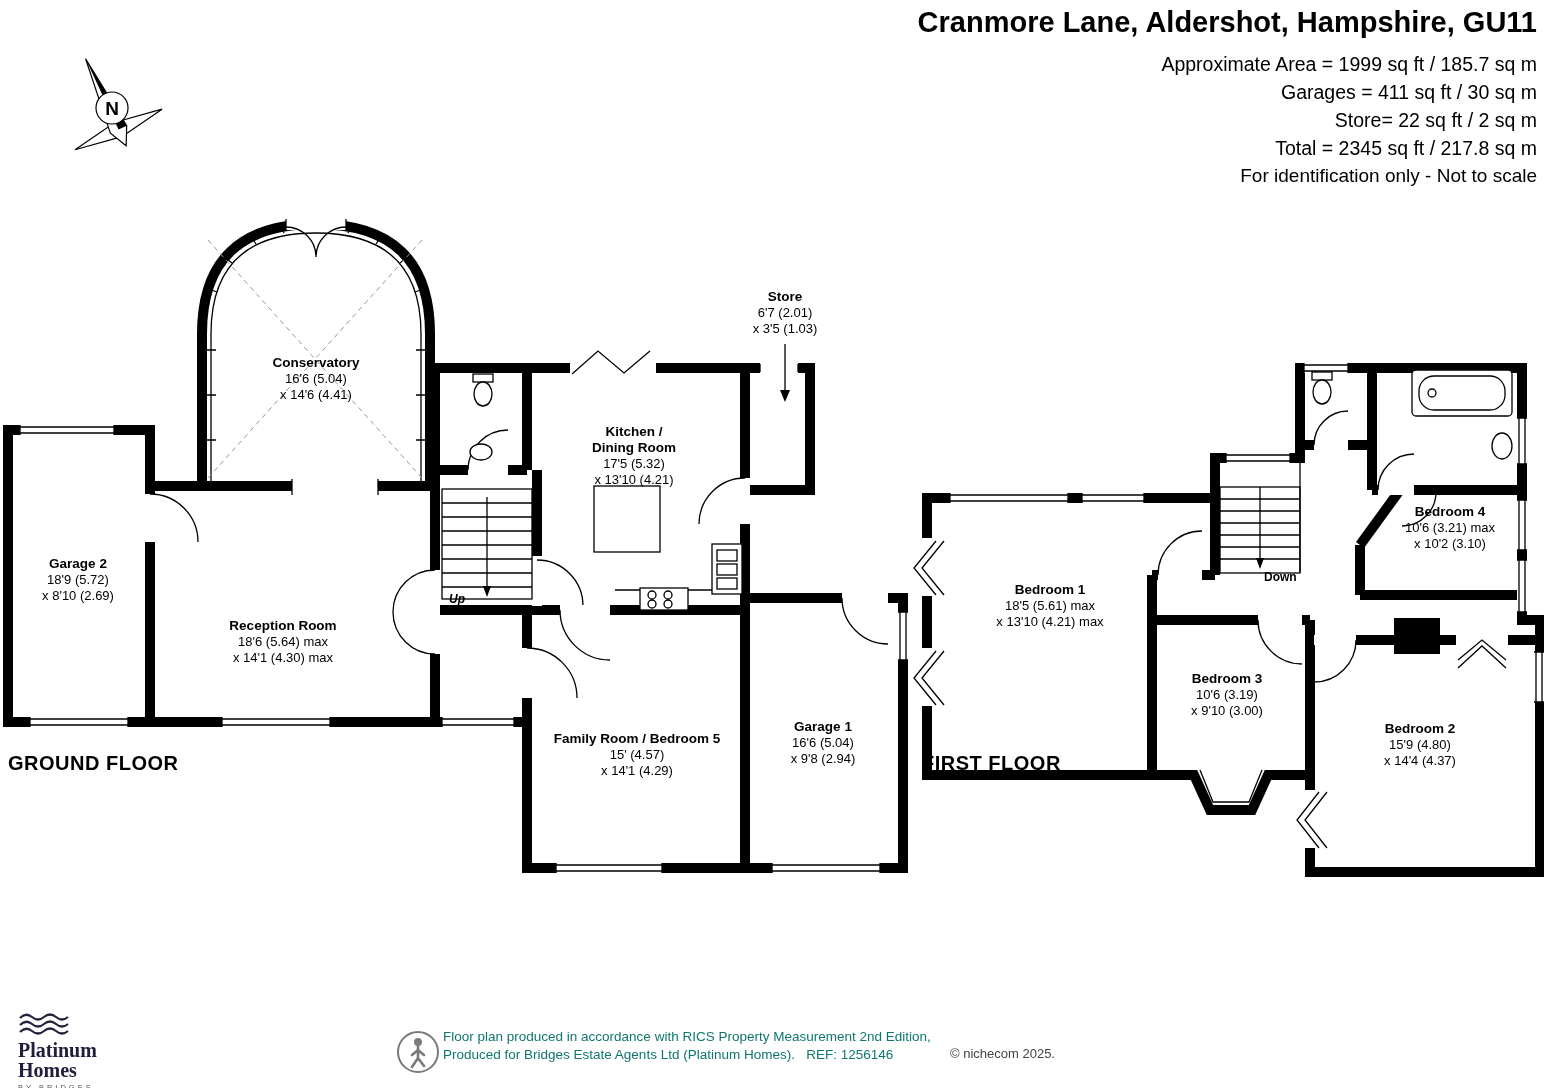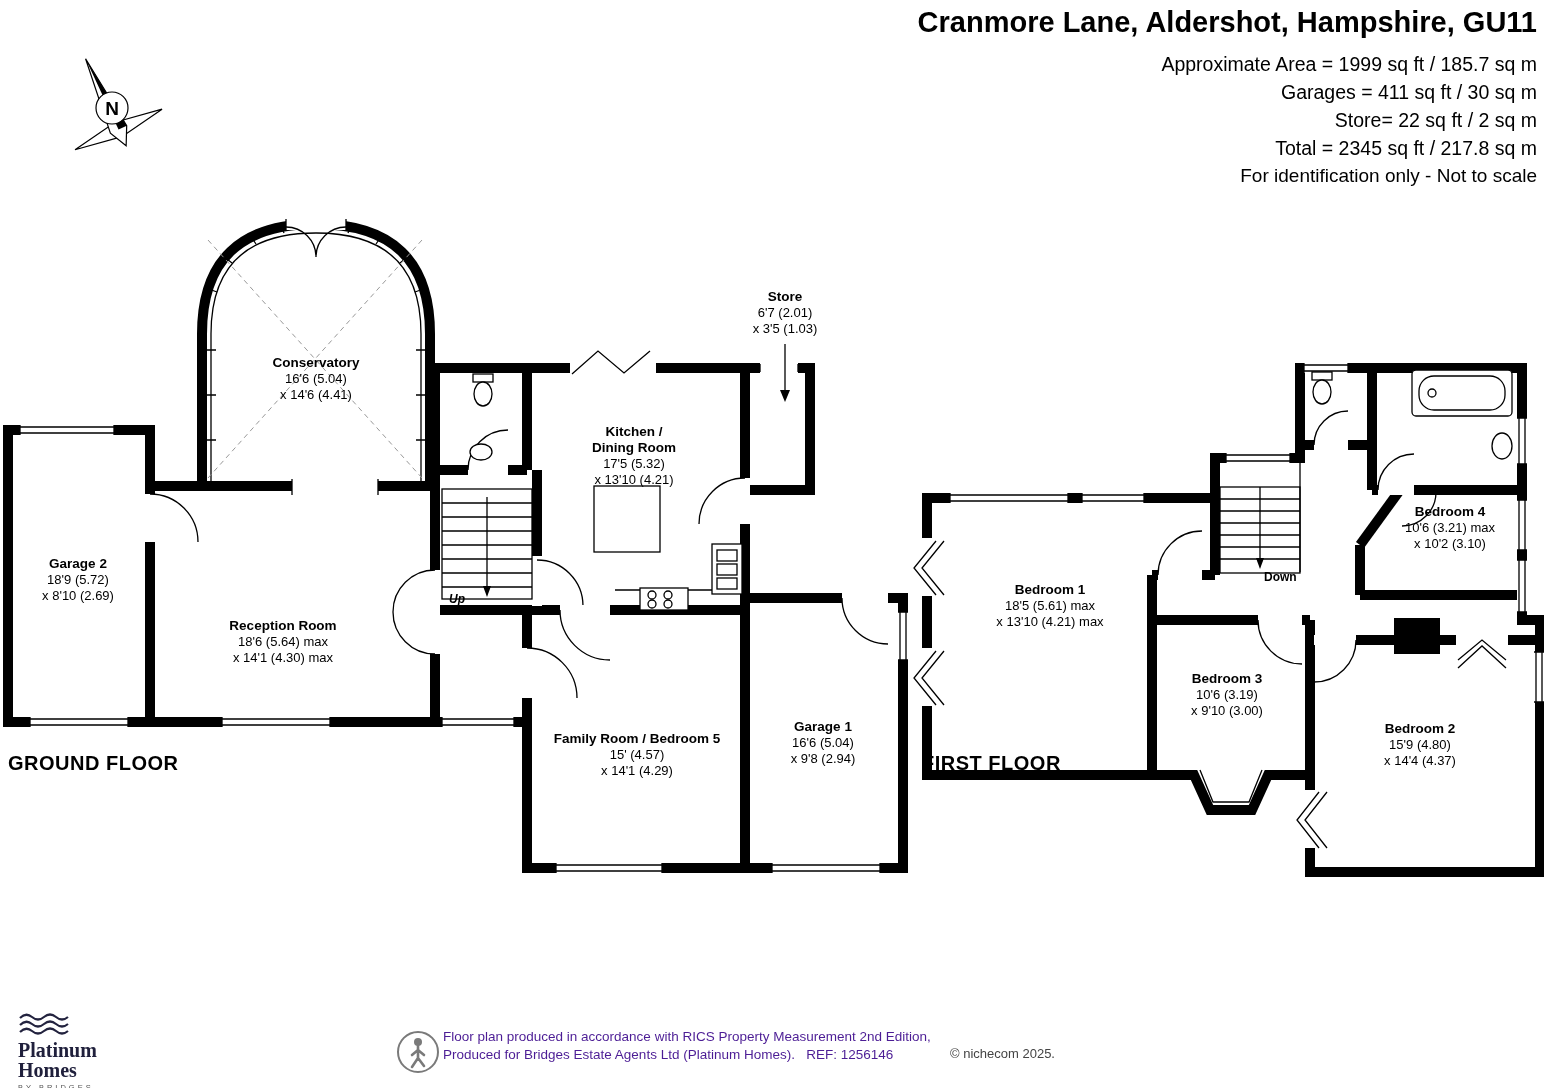--- a/index.html
+++ b/index.html
@@ -22,21 +22,21 @@
   .thin{fill:none;stroke:#000;stroke-width:1.3;}
   .dash{fill:none;stroke:#999;stroke-width:1;stroke-dasharray:5 4;}
   .wgap{fill:#fff;stroke:none;}
   .fix{fill:#fff;stroke:#000;stroke-width:1.3;}
   .blk{fill:#000;stroke:none;}
   .cwhite{fill:#fff;stroke:#000;stroke-width:1.2;}
   
   .logo{position:absolute;left:18px;top:1012px;color:#20203c;}
   .logo .lname{font-family:"Liberation Serif",serif;font-weight:700;font-size:20px;line-height:20px;}
   .logo .ltag{font-size:7.5px;letter-spacing:3px;color:#555;margin-top:3px;}
-  .disclaimer{position:absolute;left:443px;top:1028px;font-size:13.5px;line-height:17.5px;color:#4c1d95;}
+  .disclaimer{position:absolute;left:443px;top:1028px;font-size:13.5px;line-height:17.5px;color:#0f766e;}
   .copyright{position:absolute;left:950px;top:1046px;font-size:13px;color:#444;}
 </style>
 </head>
 <body>
 
 <div class="page">
 
   <div class="header">
     <div class="title">Cranmore Lane, Aldershot, Hampshire, GU11</div>
     <div class="areas">

